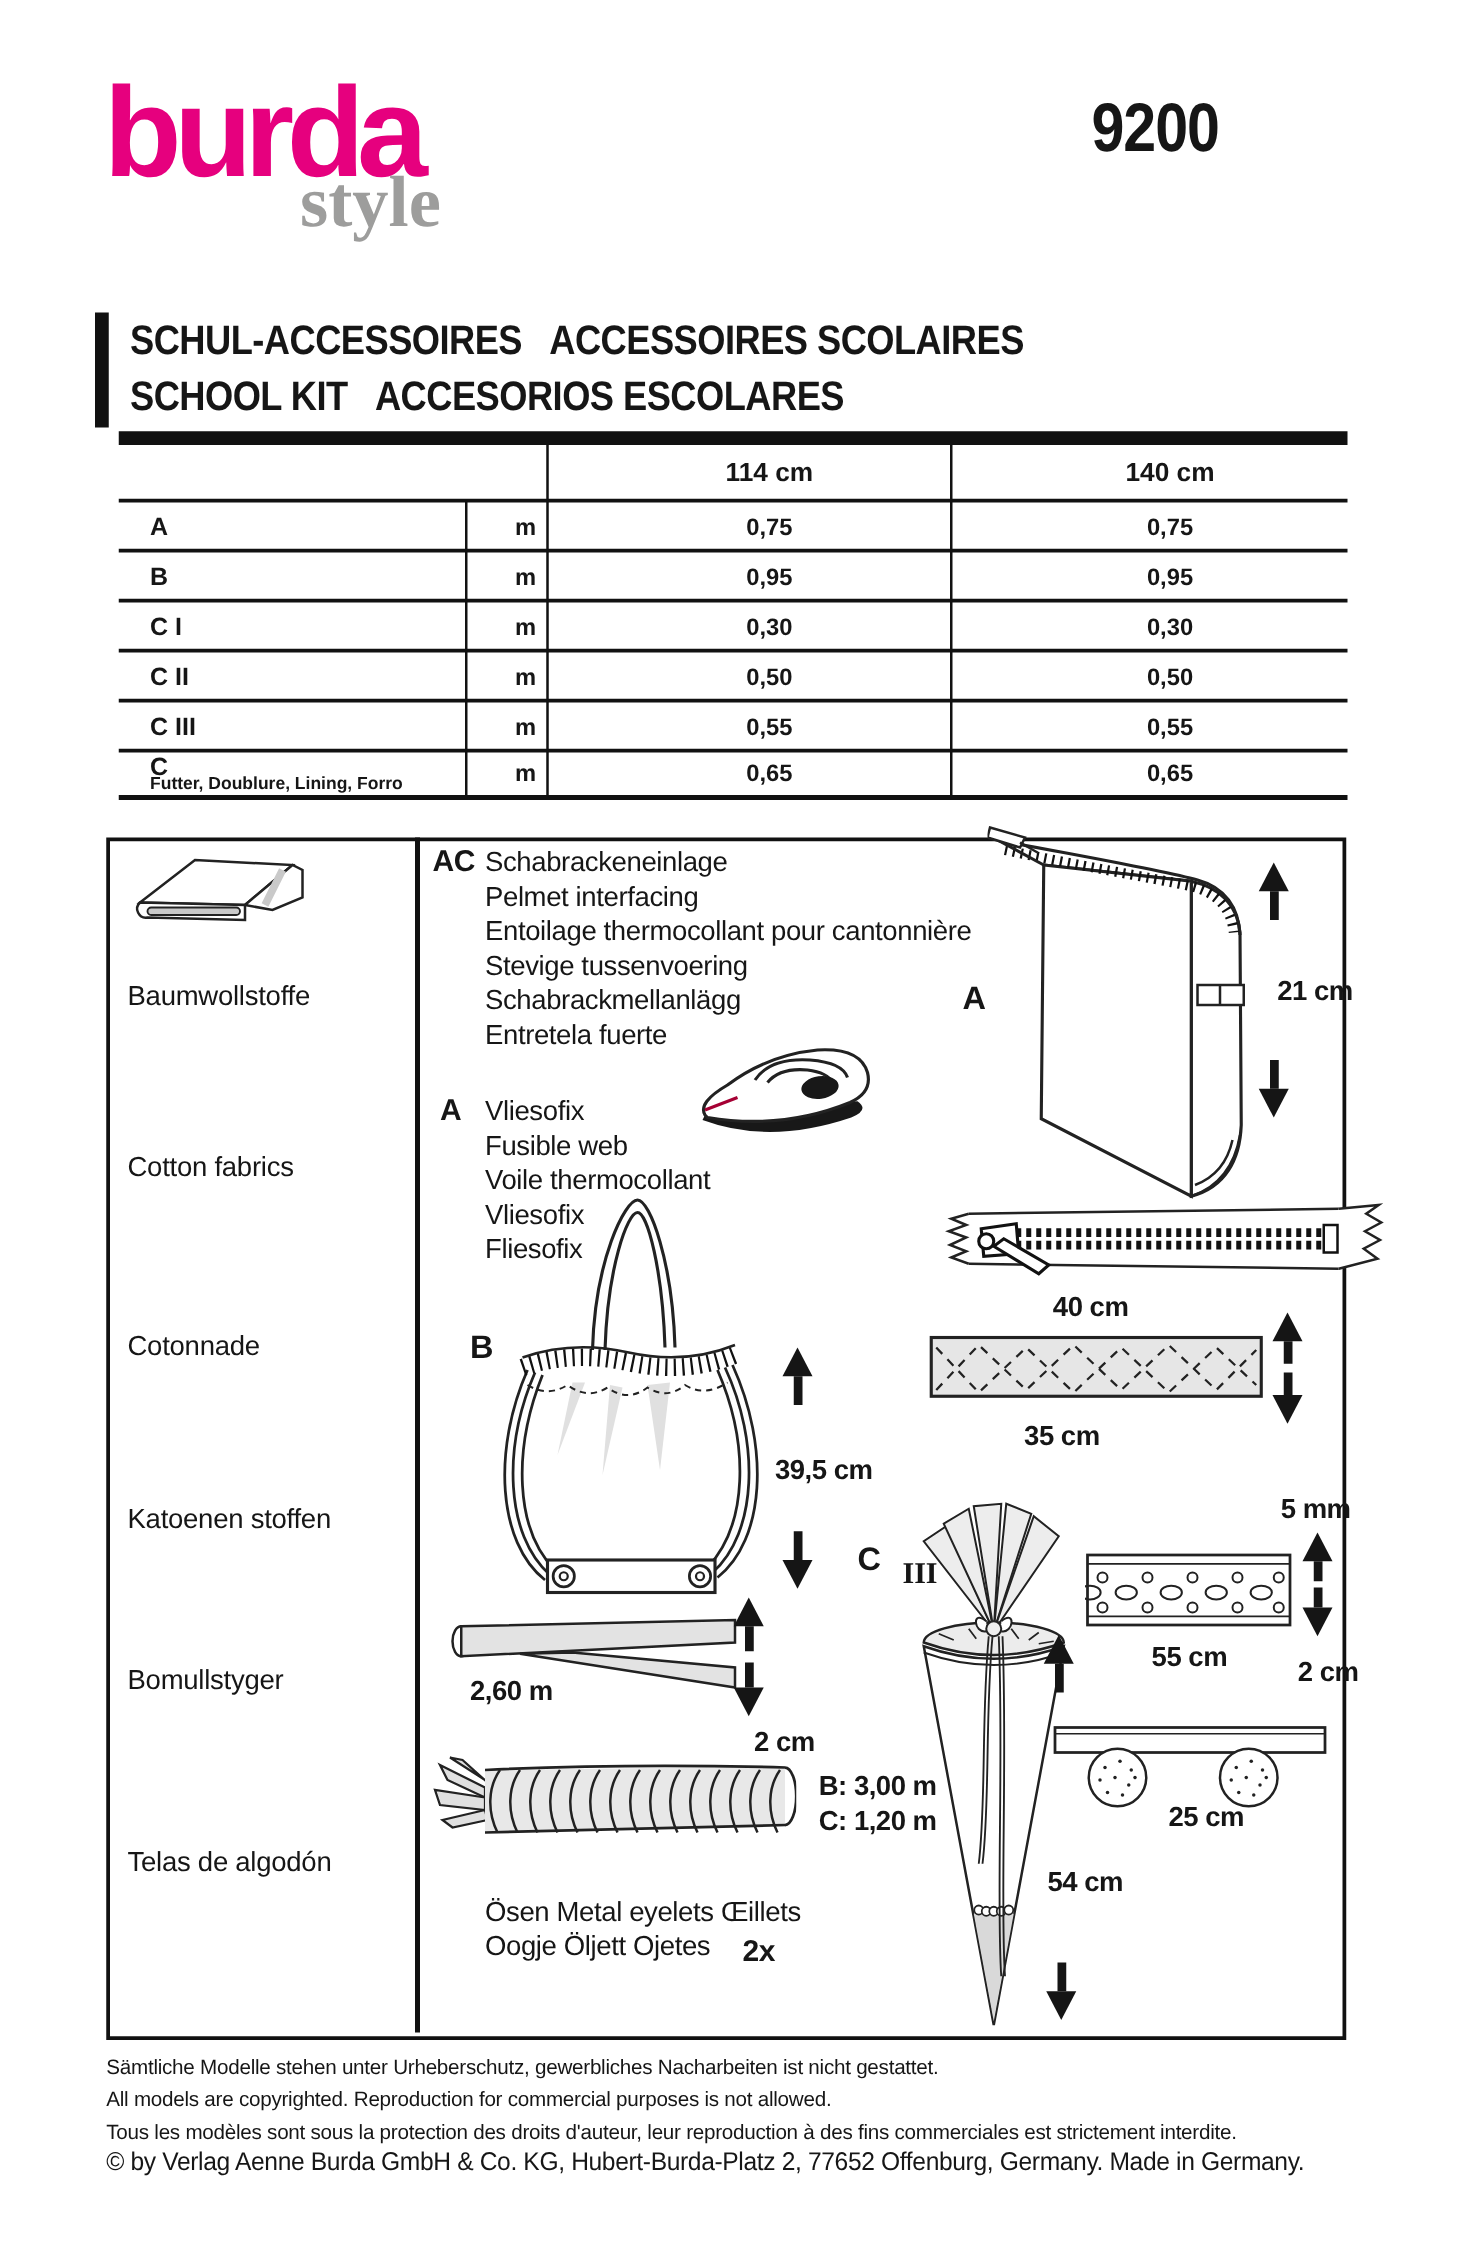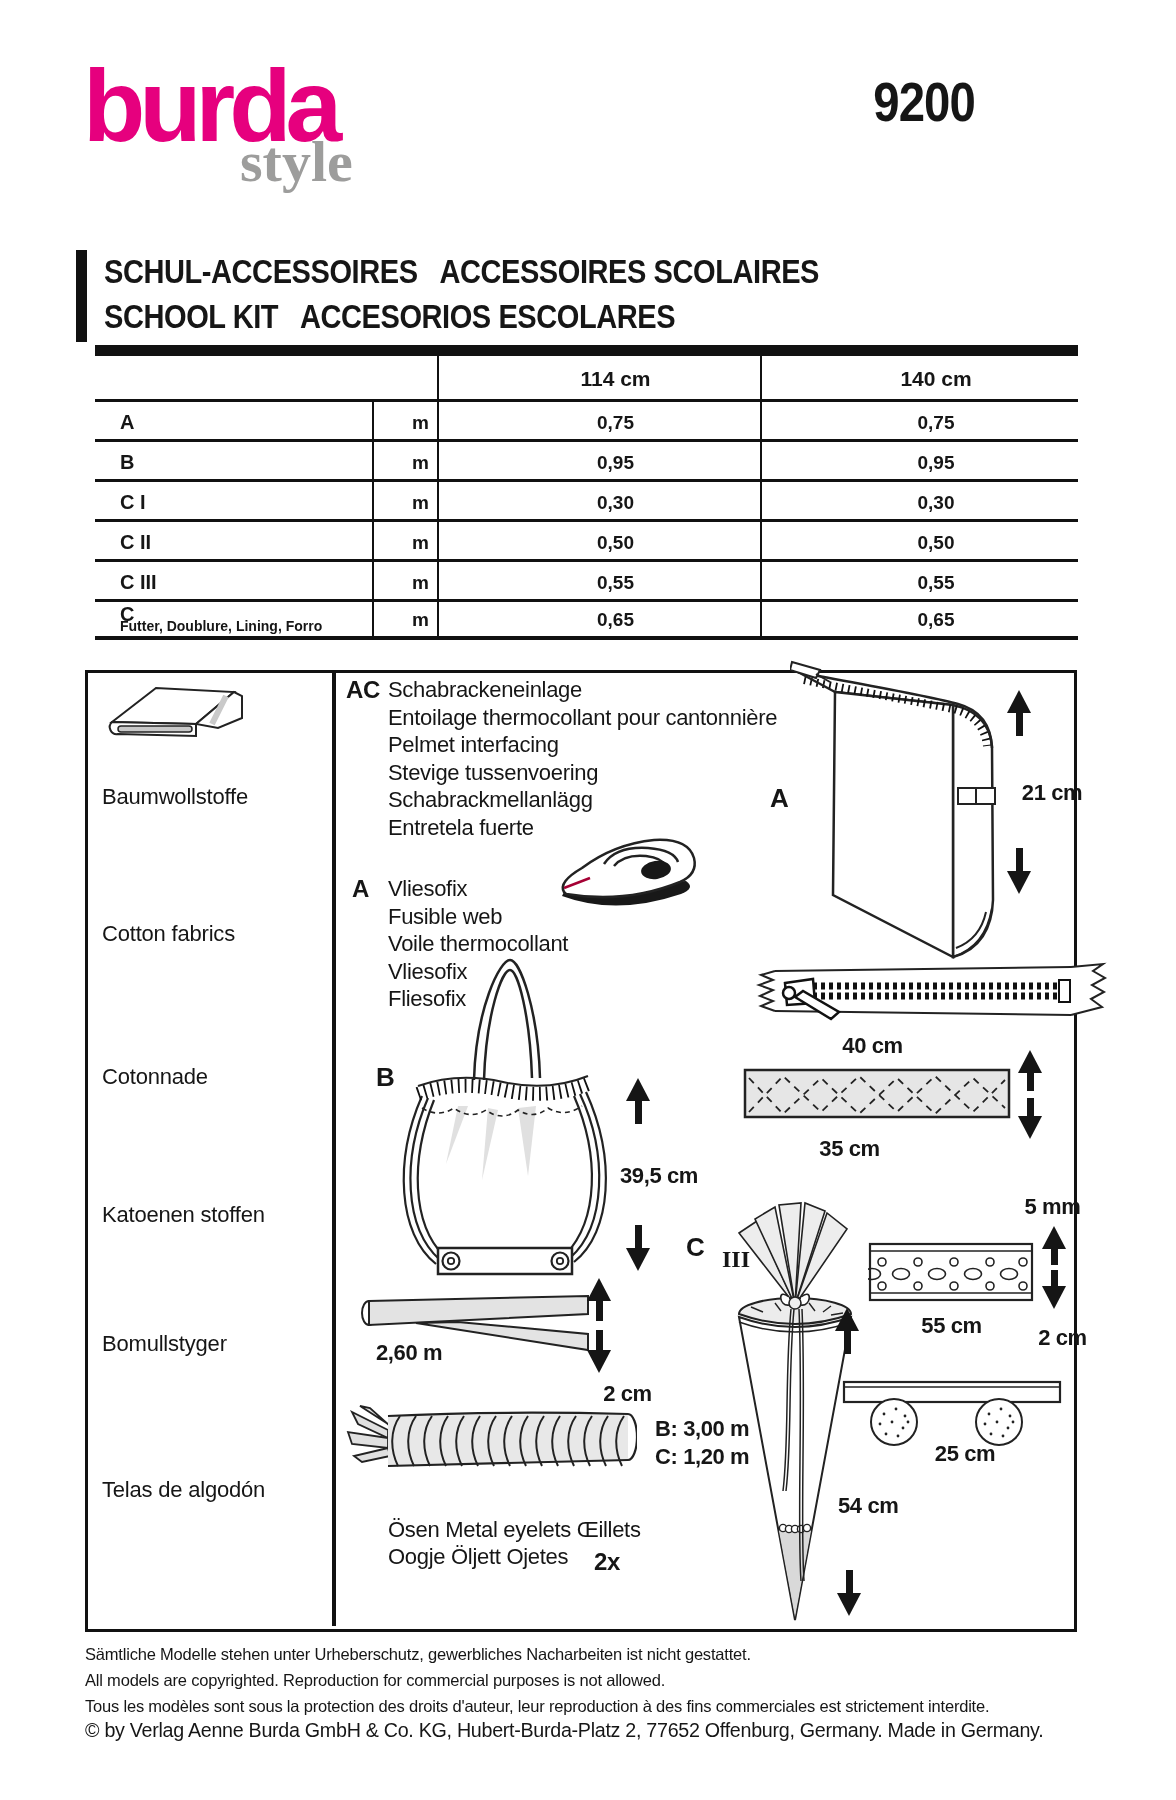--- a/index.html
+++ b/index.html
@@ -114,22 +114,22 @@
   <div class="abs side-label" style="left:102px;top:784px;">Baumwollstoffe</div>
   <div class="abs side-label" style="left:102px;top:921px;">Cotton fabrics</div>
   <div class="abs side-label" style="left:102px;top:1064px;">Cotonnade</div>
   <div class="abs side-label" style="left:102px;top:1202px;">Katoenen stoffen</div>
   <div class="abs side-label" style="left:102px;top:1331px;">Bomullstyger</div>
   <div class="abs side-label" style="left:102px;top:1477px;">Telas de algodón</div>
 
   <div class="abs note" style="left:346px;top:676px;font-weight:700;font-size:24px;">AC</div>
   <div class="abs" style="left:388px;top:676px;">
     <div class="note">Schabrackeneinlage</div>
+    <div class="note">Pelmet interfacing</div>
     <div class="note">Entoilage thermocollant pour cantonnière</div>
-    <div class="note">Pelmet interfacing</div>
     <div class="note">Stevige tussenvoering</div>
     <div class="note">Schabrackmellanlägg</div>
     <div class="note">Entretela fuerte</div>
   </div>
 
   <div class="abs note" style="left:352px;top:875px;font-weight:700;font-size:24px;">A</div>
   <div class="abs" style="left:388px;top:875px;">
     <div class="note">Vliesofix</div>
     <div class="note">Fusible web</div>
     <div class="note">Voile thermocollant</div>

